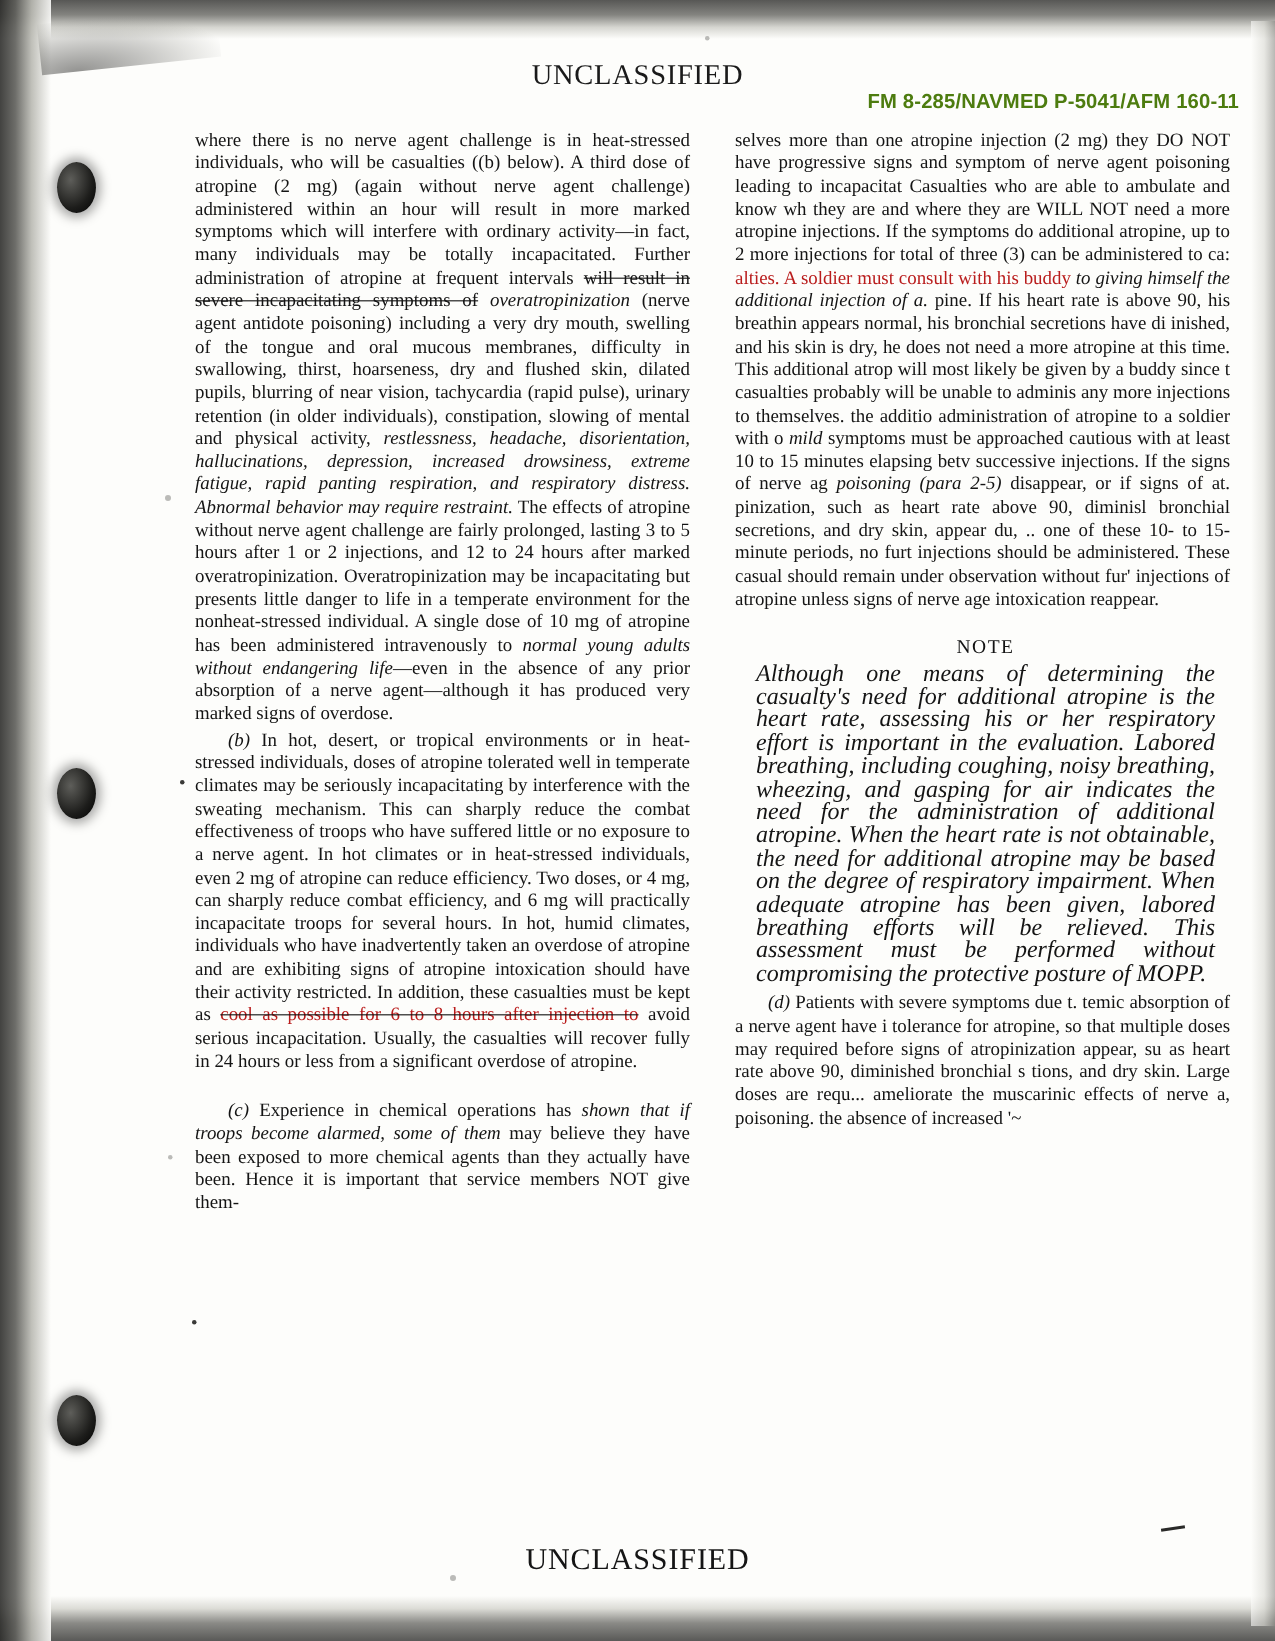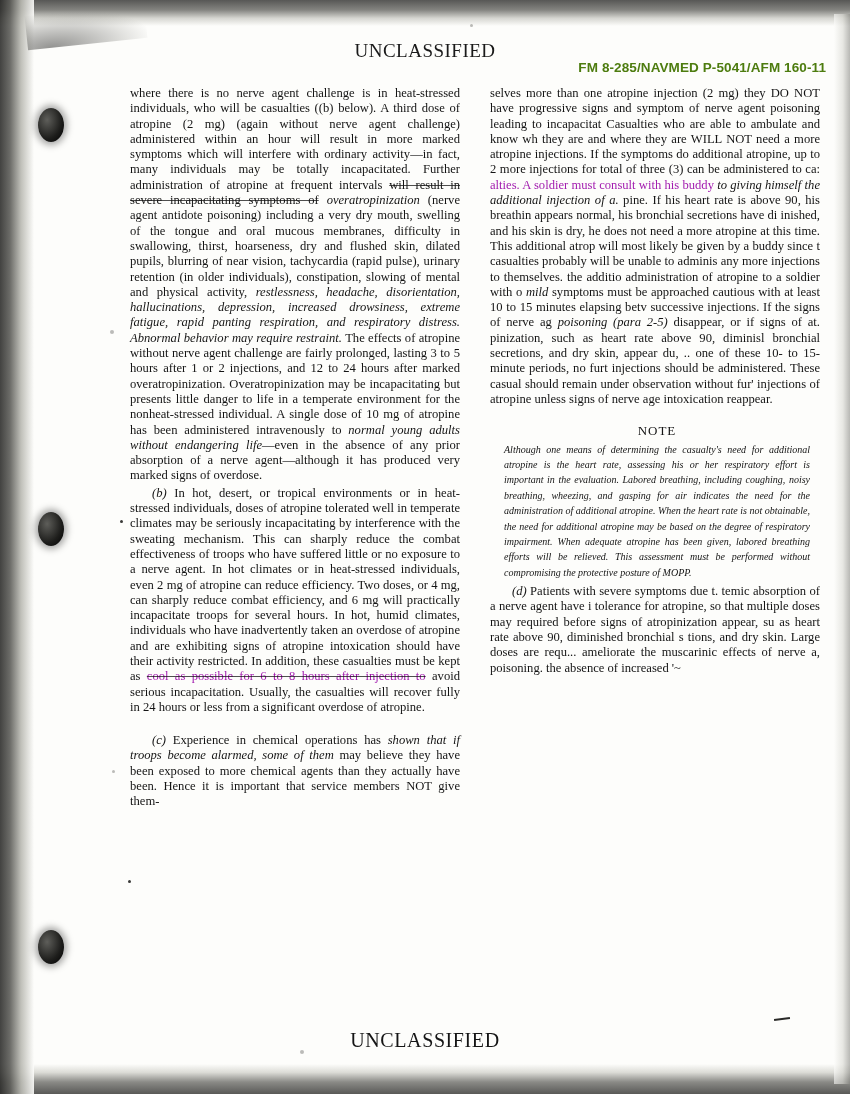--- a/index.html
+++ b/index.html
@@ -129,35 +129,35 @@
     text-indent: 0;
   }
   .col p + p { margin-top: 0; }
 
   .ital { font-style: italic; }
 
   .strikethrough {
     text-decoration: line-through;
     text-decoration-color: rgba(20,20,20,.75);
   }
-  .faded { color: #a21caf; }
+  .faded { color: #b91c1c; }
 
   .note-block {
     margin-top: 16px;
     padding: 0 10px 0 14px;
   }
   .note-heading {
     text-align: center;
     font-family: "Liberation Serif", serif;
     font-size: 13px;
     letter-spacing: 1px;
     margin-bottom: 3px;
   }
   .note-body {
-    font-size: 10px;
+    font-size: 16px;
     line-height: 15.4px;
     text-align: justify;
   }
 
   .classification-bottom {
     position: absolute;
     bottom: 42px;
     left: 0; right: 0;
     text-align: center;
     font-family: "Liberation Serif", serif;

